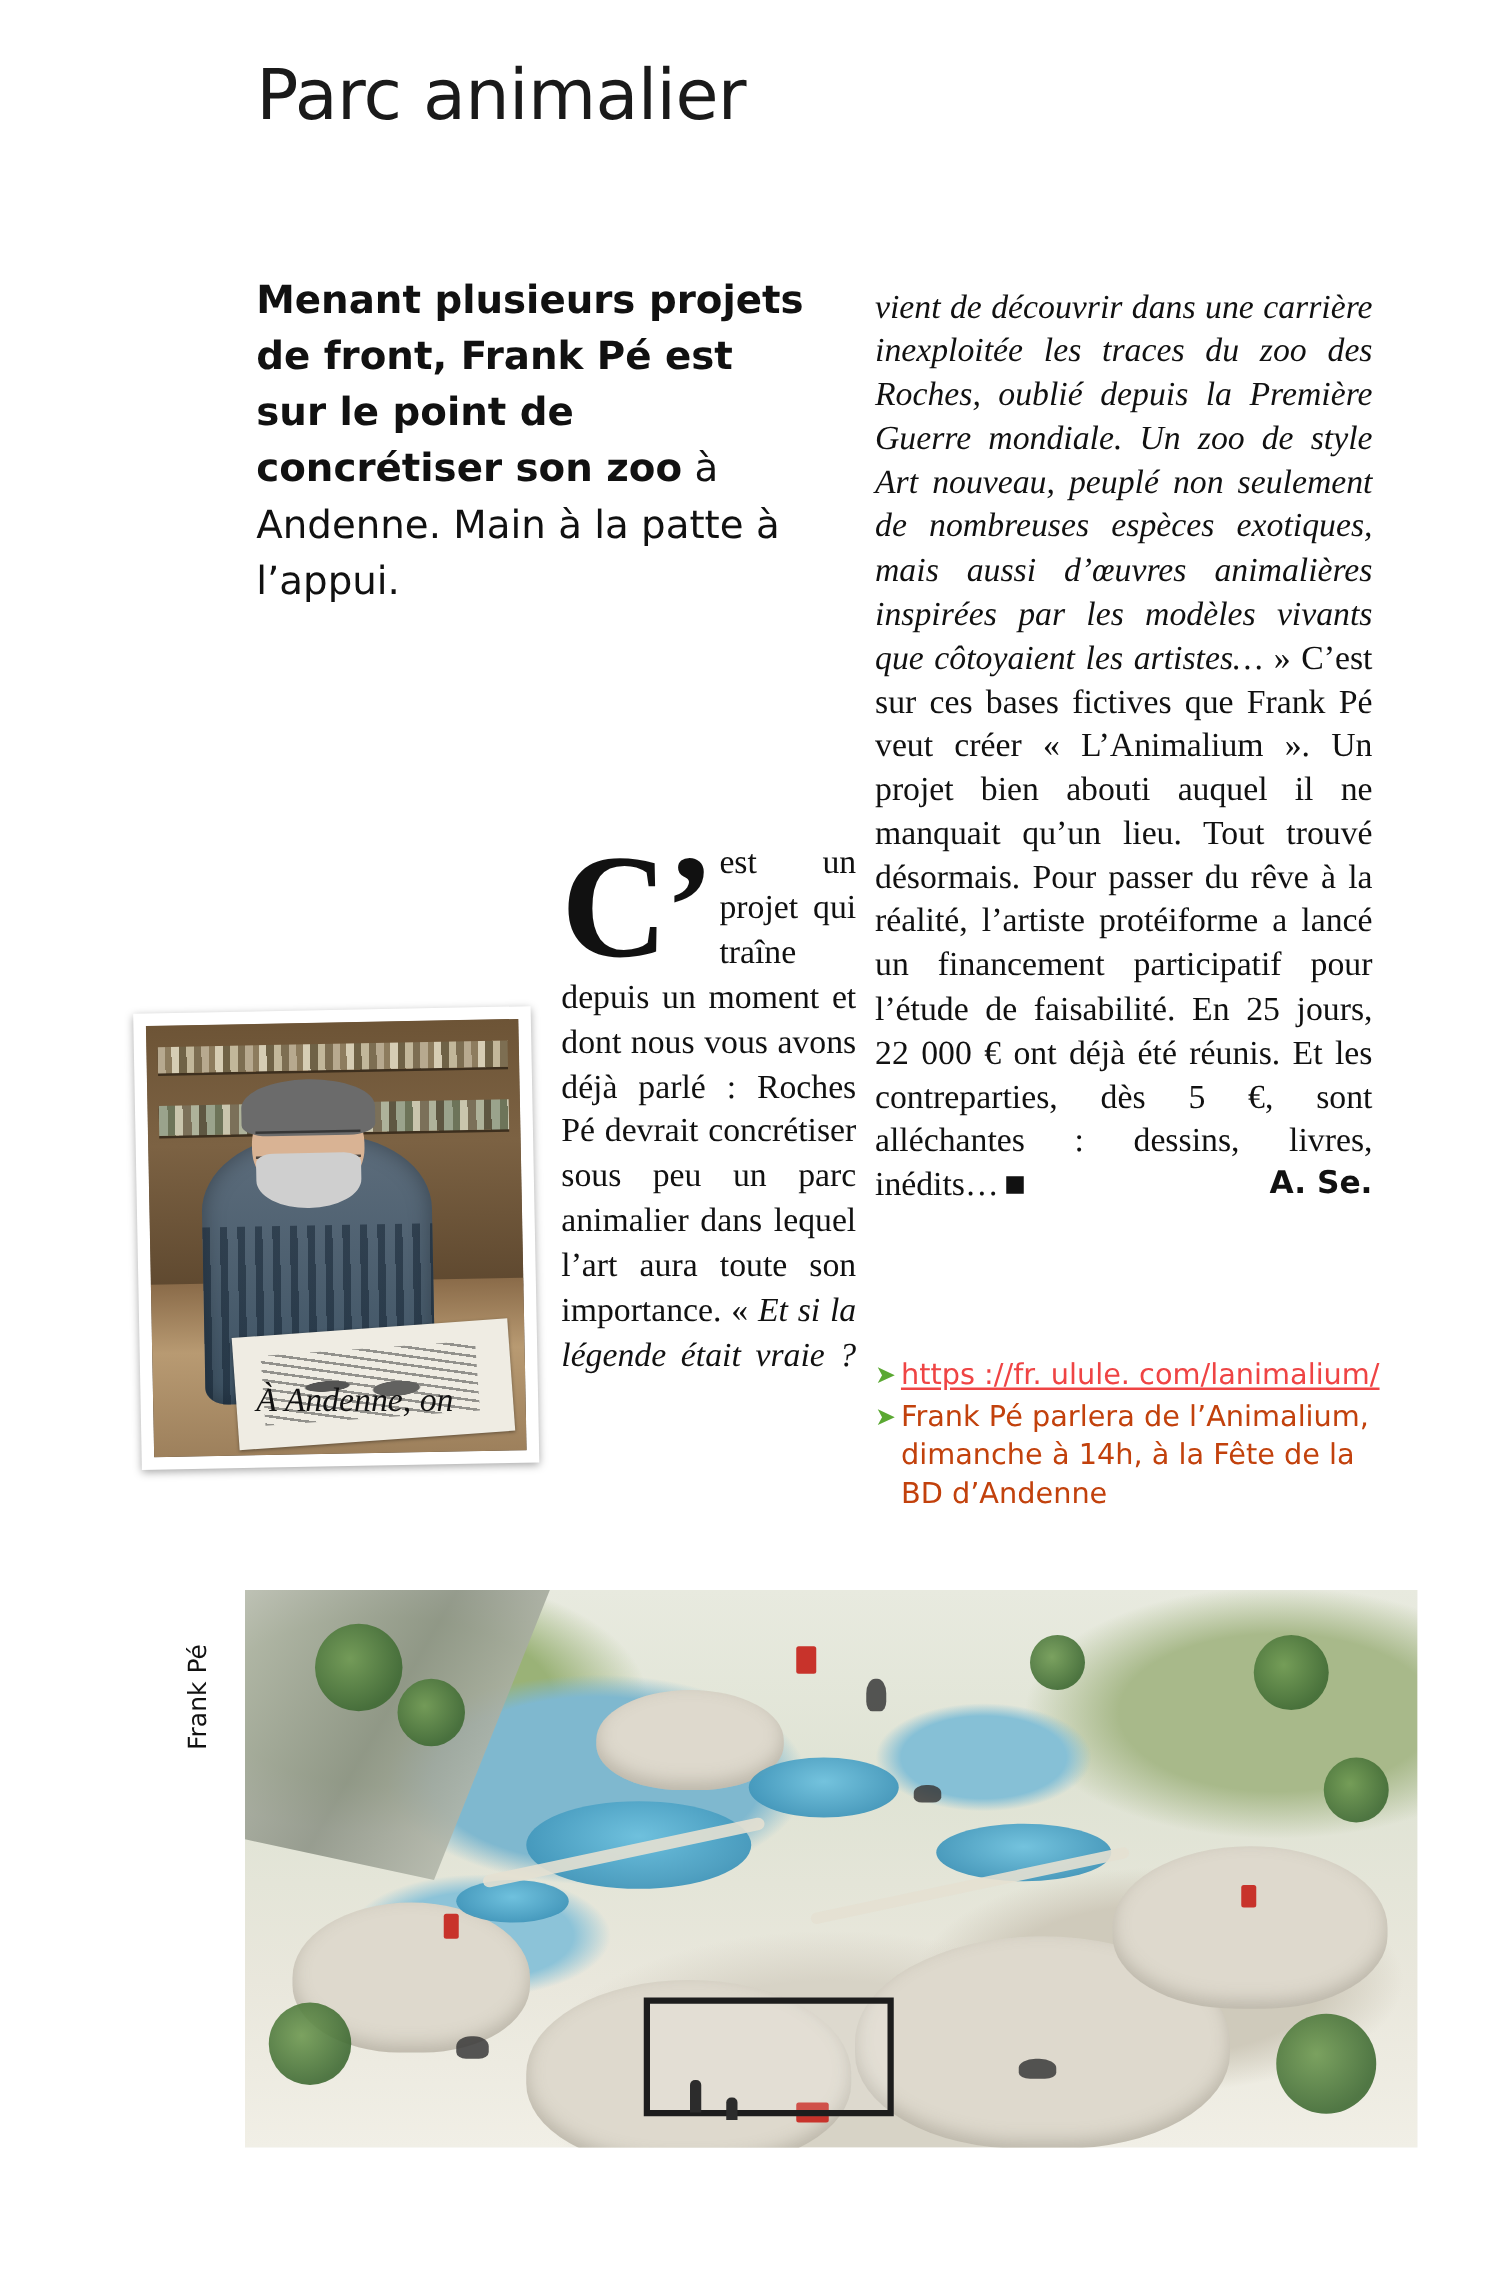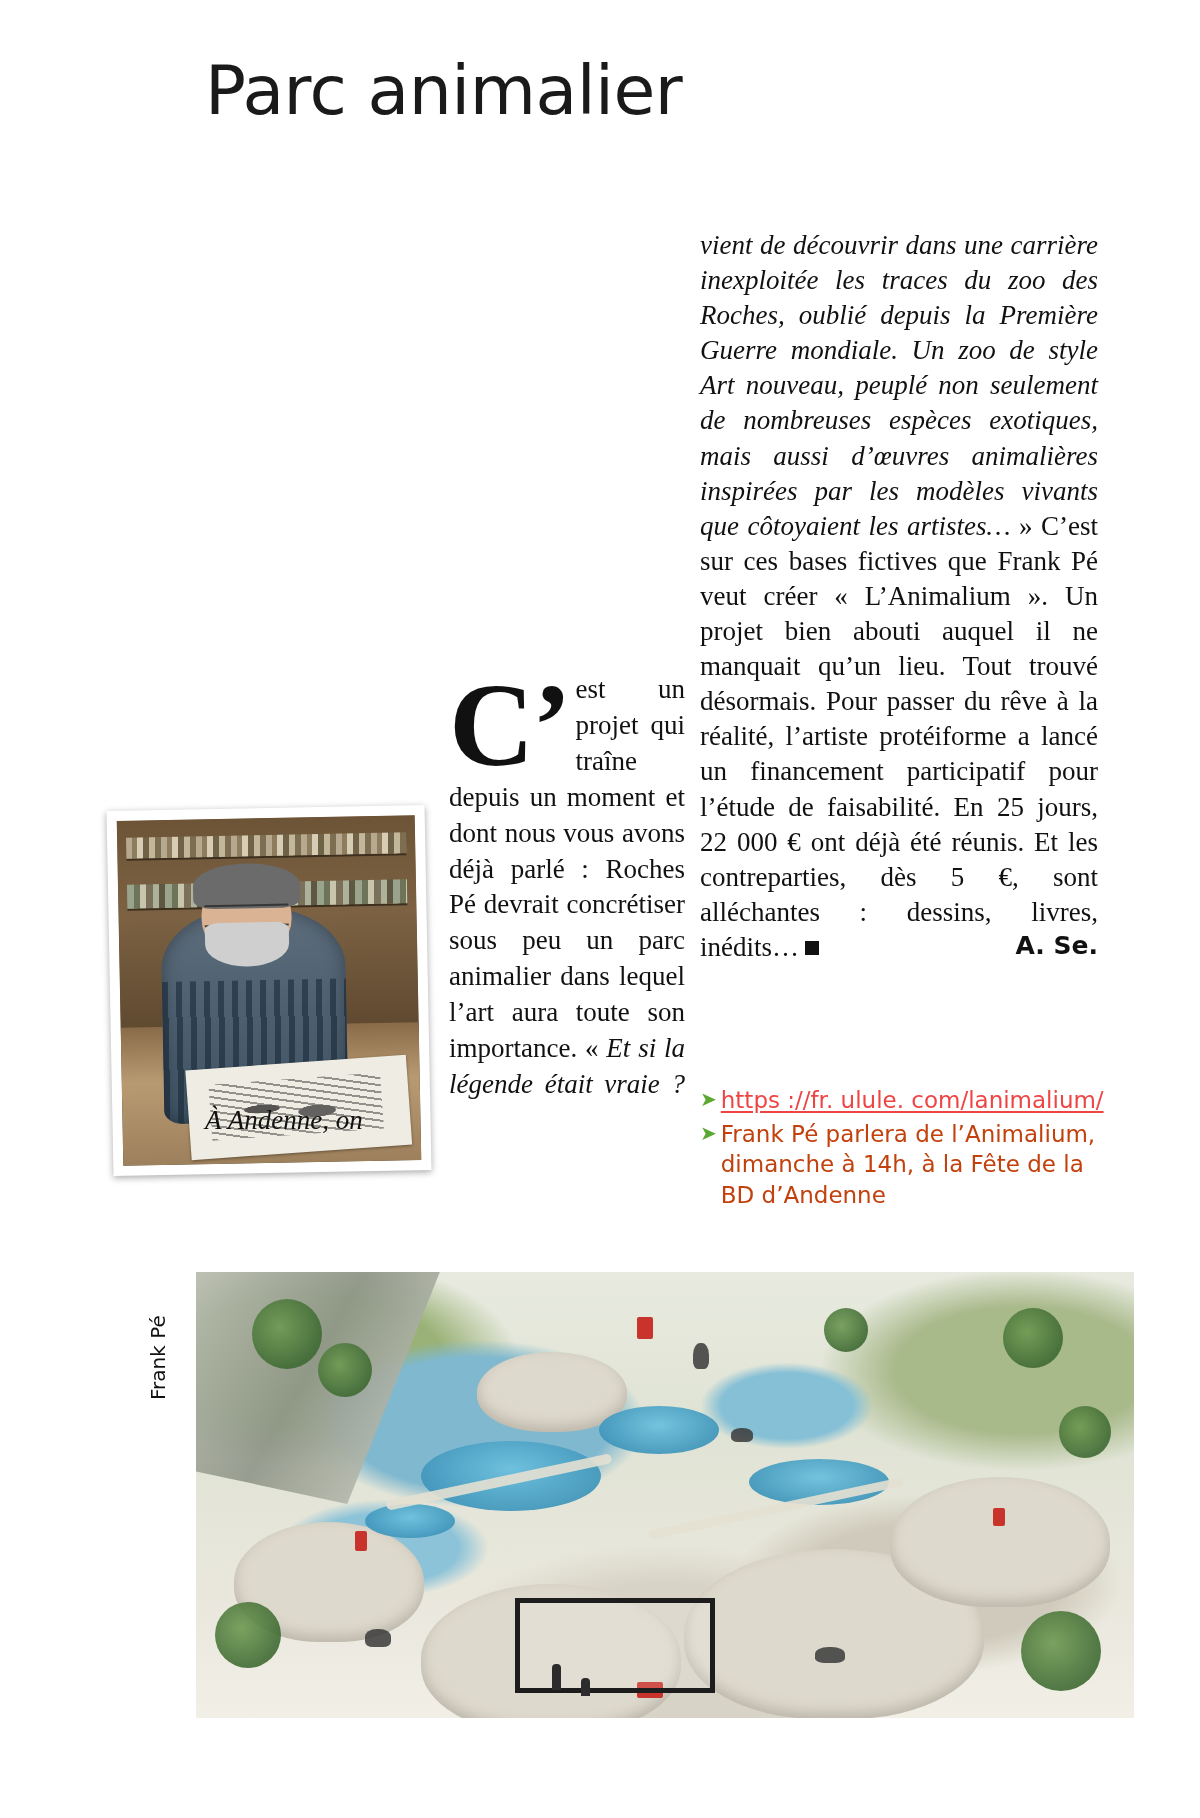--- a/index.html
+++ b/index.html
@@ -24,21 +24,21 @@
   }
 
   
   .headline {
     position: absolute;
     left: 205px;
     top: 10px;
     width: 990px;
     font-family: "DejaVu Sans", sans-serif;
     font-weight: 400;
-    font-size: 68px;
+    font-size: 56px;
     line-height: 1.02;
     letter-spacing: -0.5px;
     color: #1a1a1a;
   }
   .headline .l2 { display: block; }
 
   
   .chapeau {
     position: absolute;
     left: 205px;
@@ -337,20 +337,23 @@
 </style>
 </head>
 <body>
 
 <div class="page">
 
   <h1 class="headline">
     <span>Parc animalier</span>
   </h1>
 
+  <div class="chapeau">
+    <b>Menant plusieurs projets de front, Frank Pé est sur le point de concrétiser son zoo</b><span class="light"> à Andenne. Main à la patte à l’appui.</span>
+  </div>
 
   <div class="photo">
     <div class="inner">
       <div class="ph-shelf"></div>
       <div class="ph-desk"></div>
       <div class="ph-person"></div>
       <div class="ph-head"></div>
       <div class="ph-hair"></div>
       <div class="ph-glasses"></div>
       <div class="ph-beard"></div>

